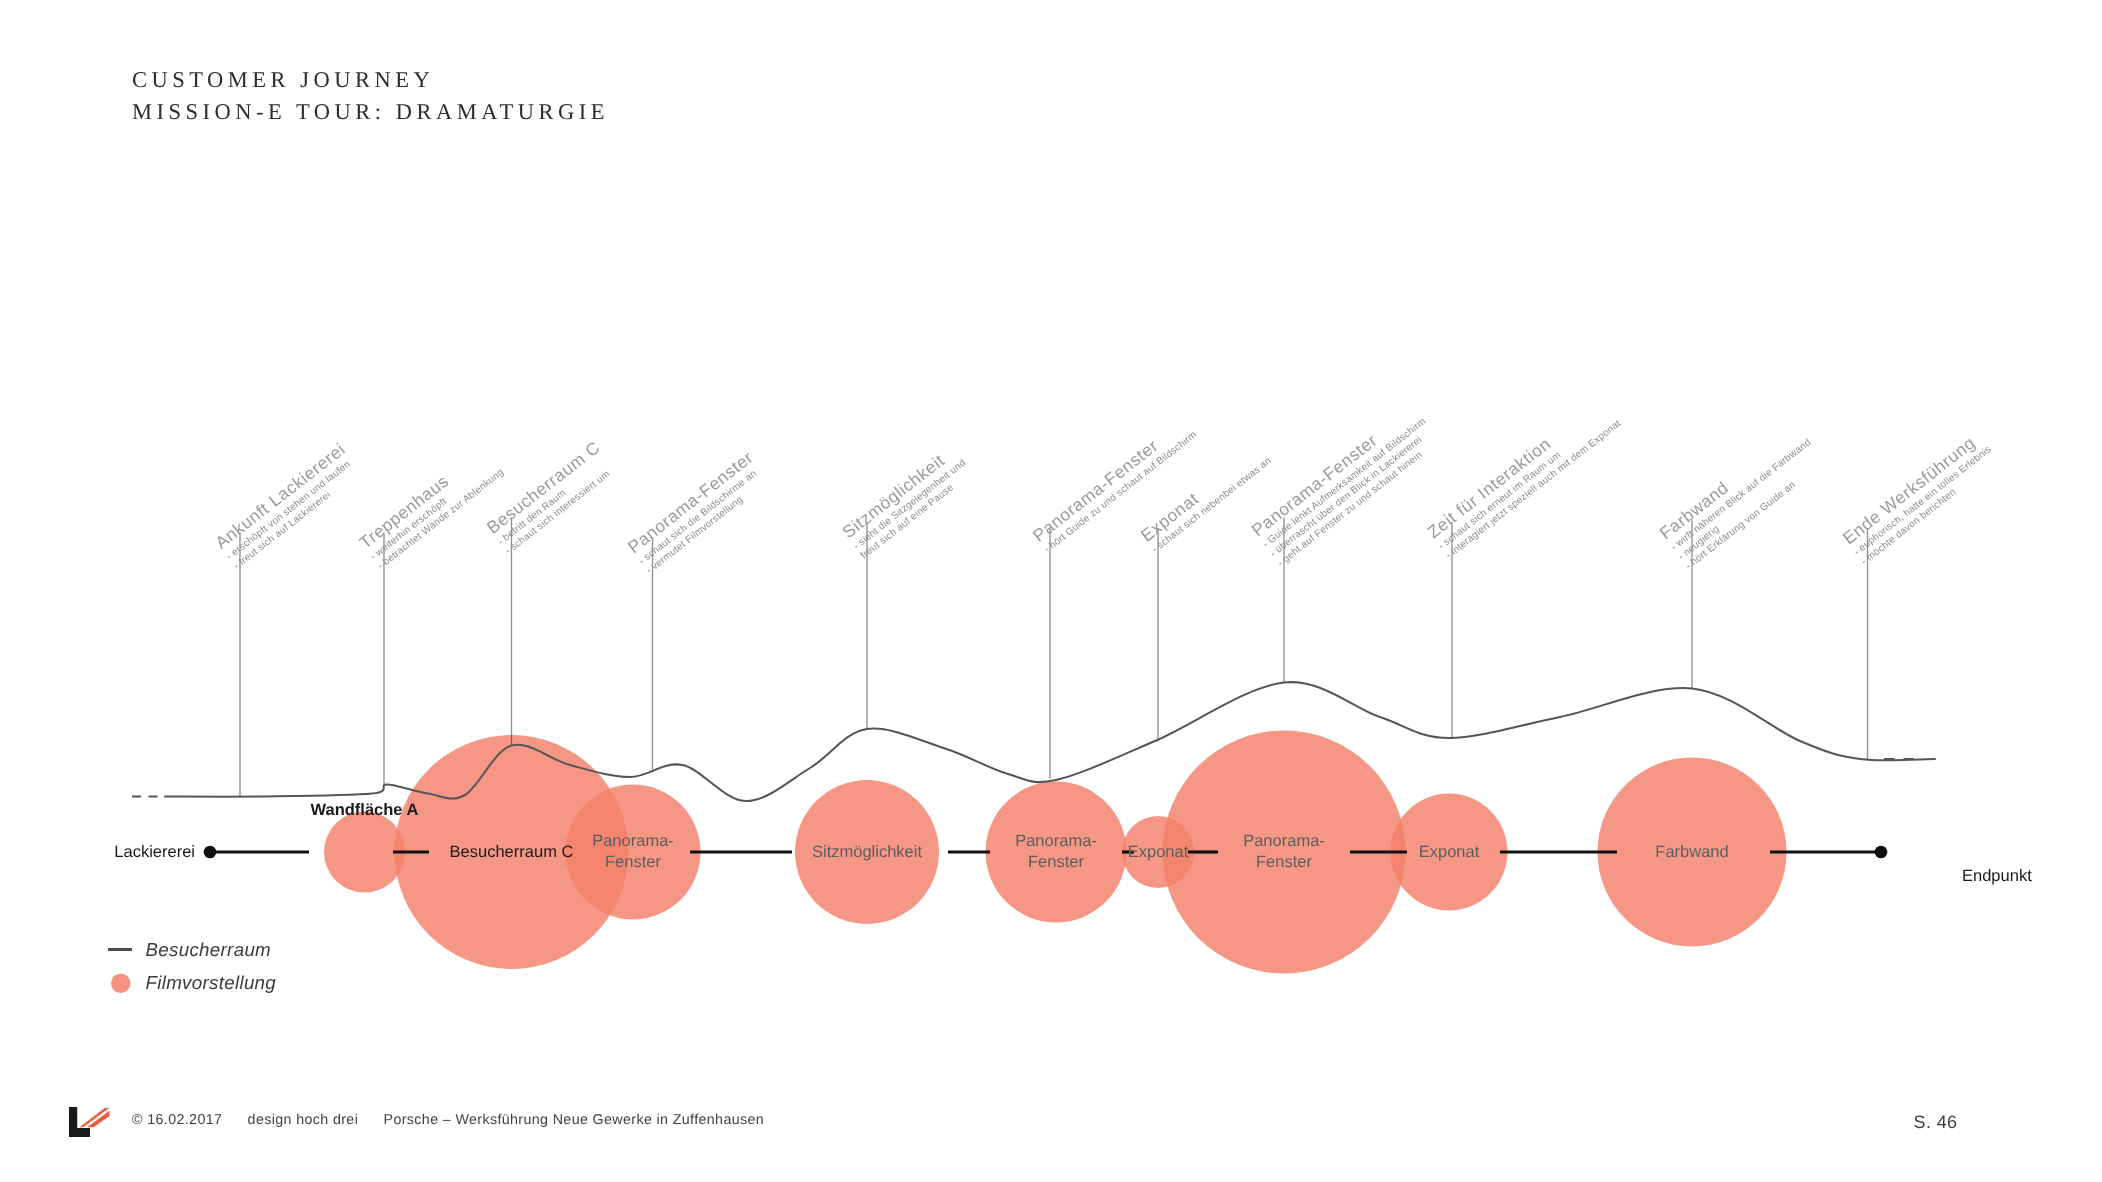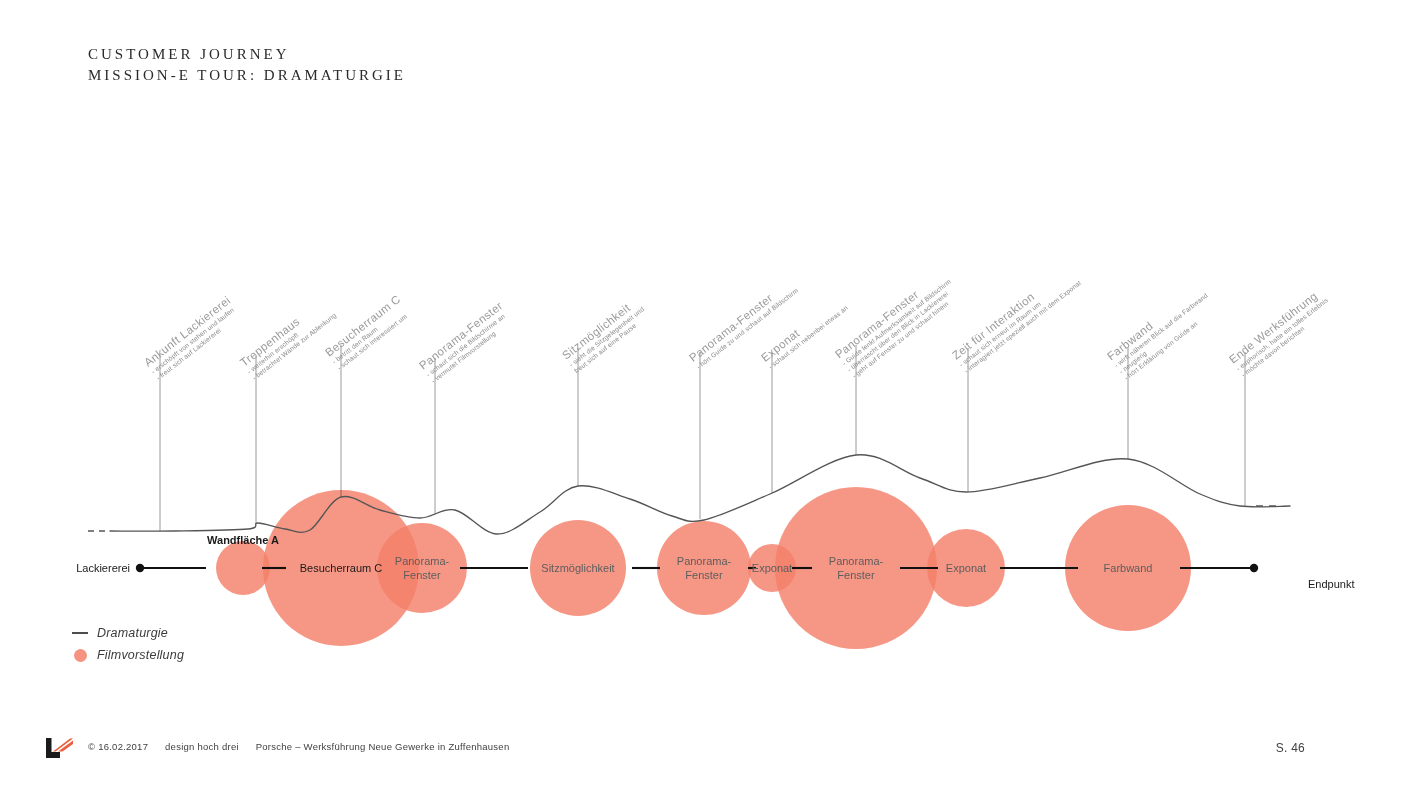--- a/index.html
+++ b/index.html
@@ -179,21 +179,21 @@
         <span class="anno-sub">- möchte davon berichten</span>
       </div>
     </div>
 </div>
 
 <div id="legend">
   <div class="legend-row">
     <span class="legend-mark">
         <i class="legend-line"></i>
       </span>
-    <span class="legend-text">Dramaturgie</span>
+    <span class="legend-text">Besucherraum</span>
   </div>
   <div class="legend-row">
     <span class="legend-mark">
         <i class="legend-dot"></i>
       </span>
     <span class="legend-text">Filmvorstellung</span>
   </div>
 </div>
 
 <div id="footer">

